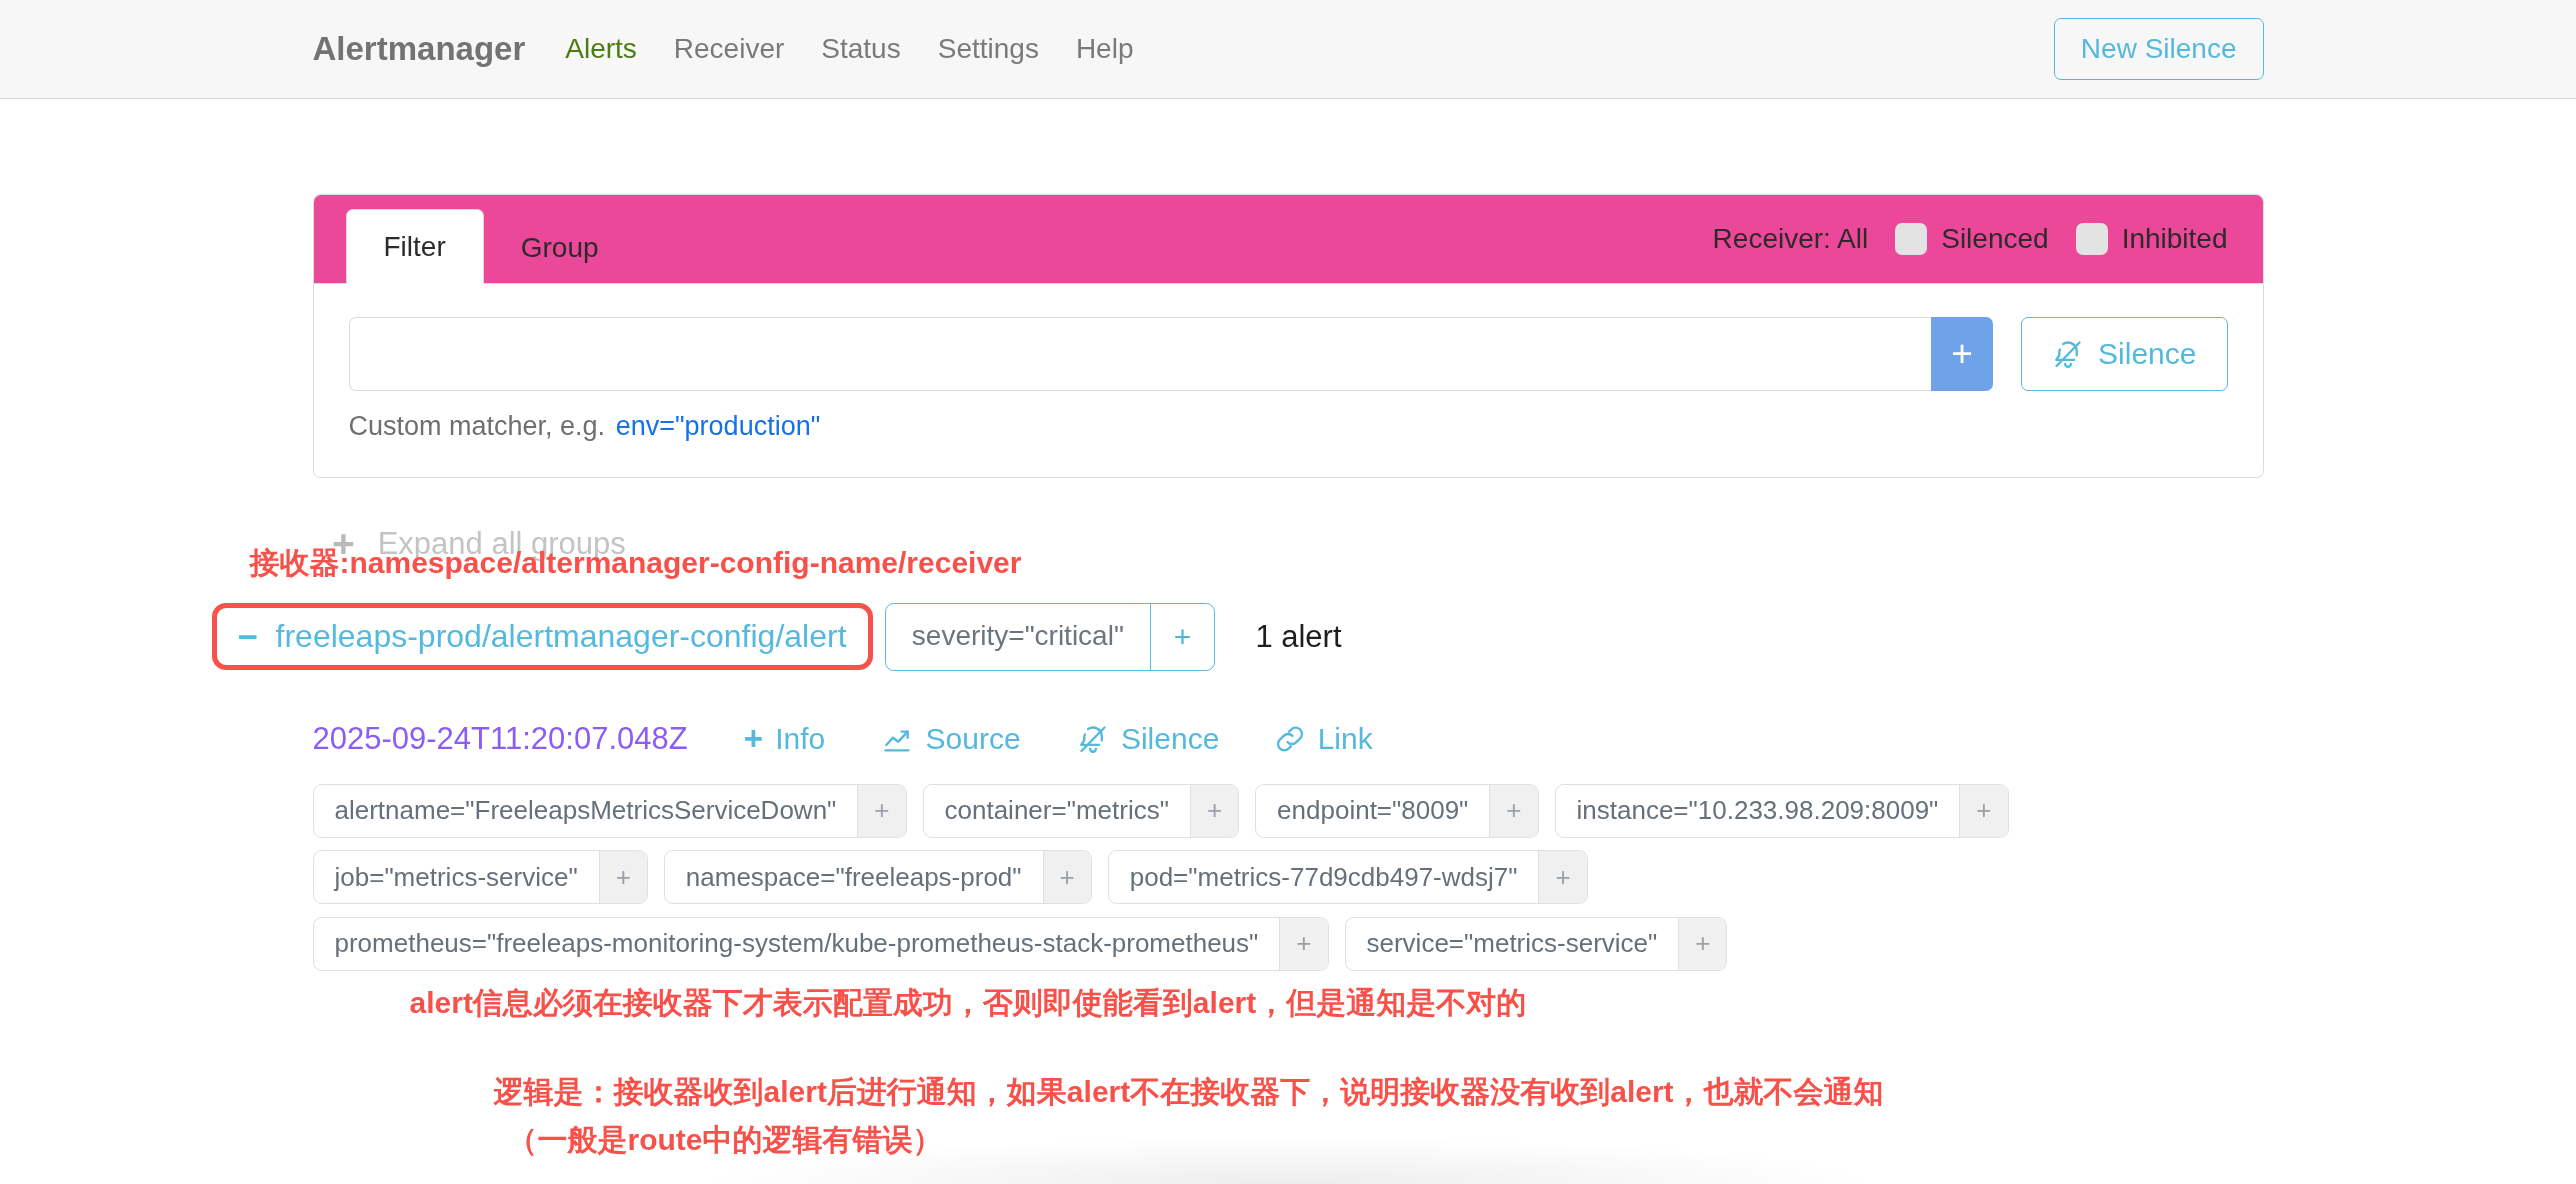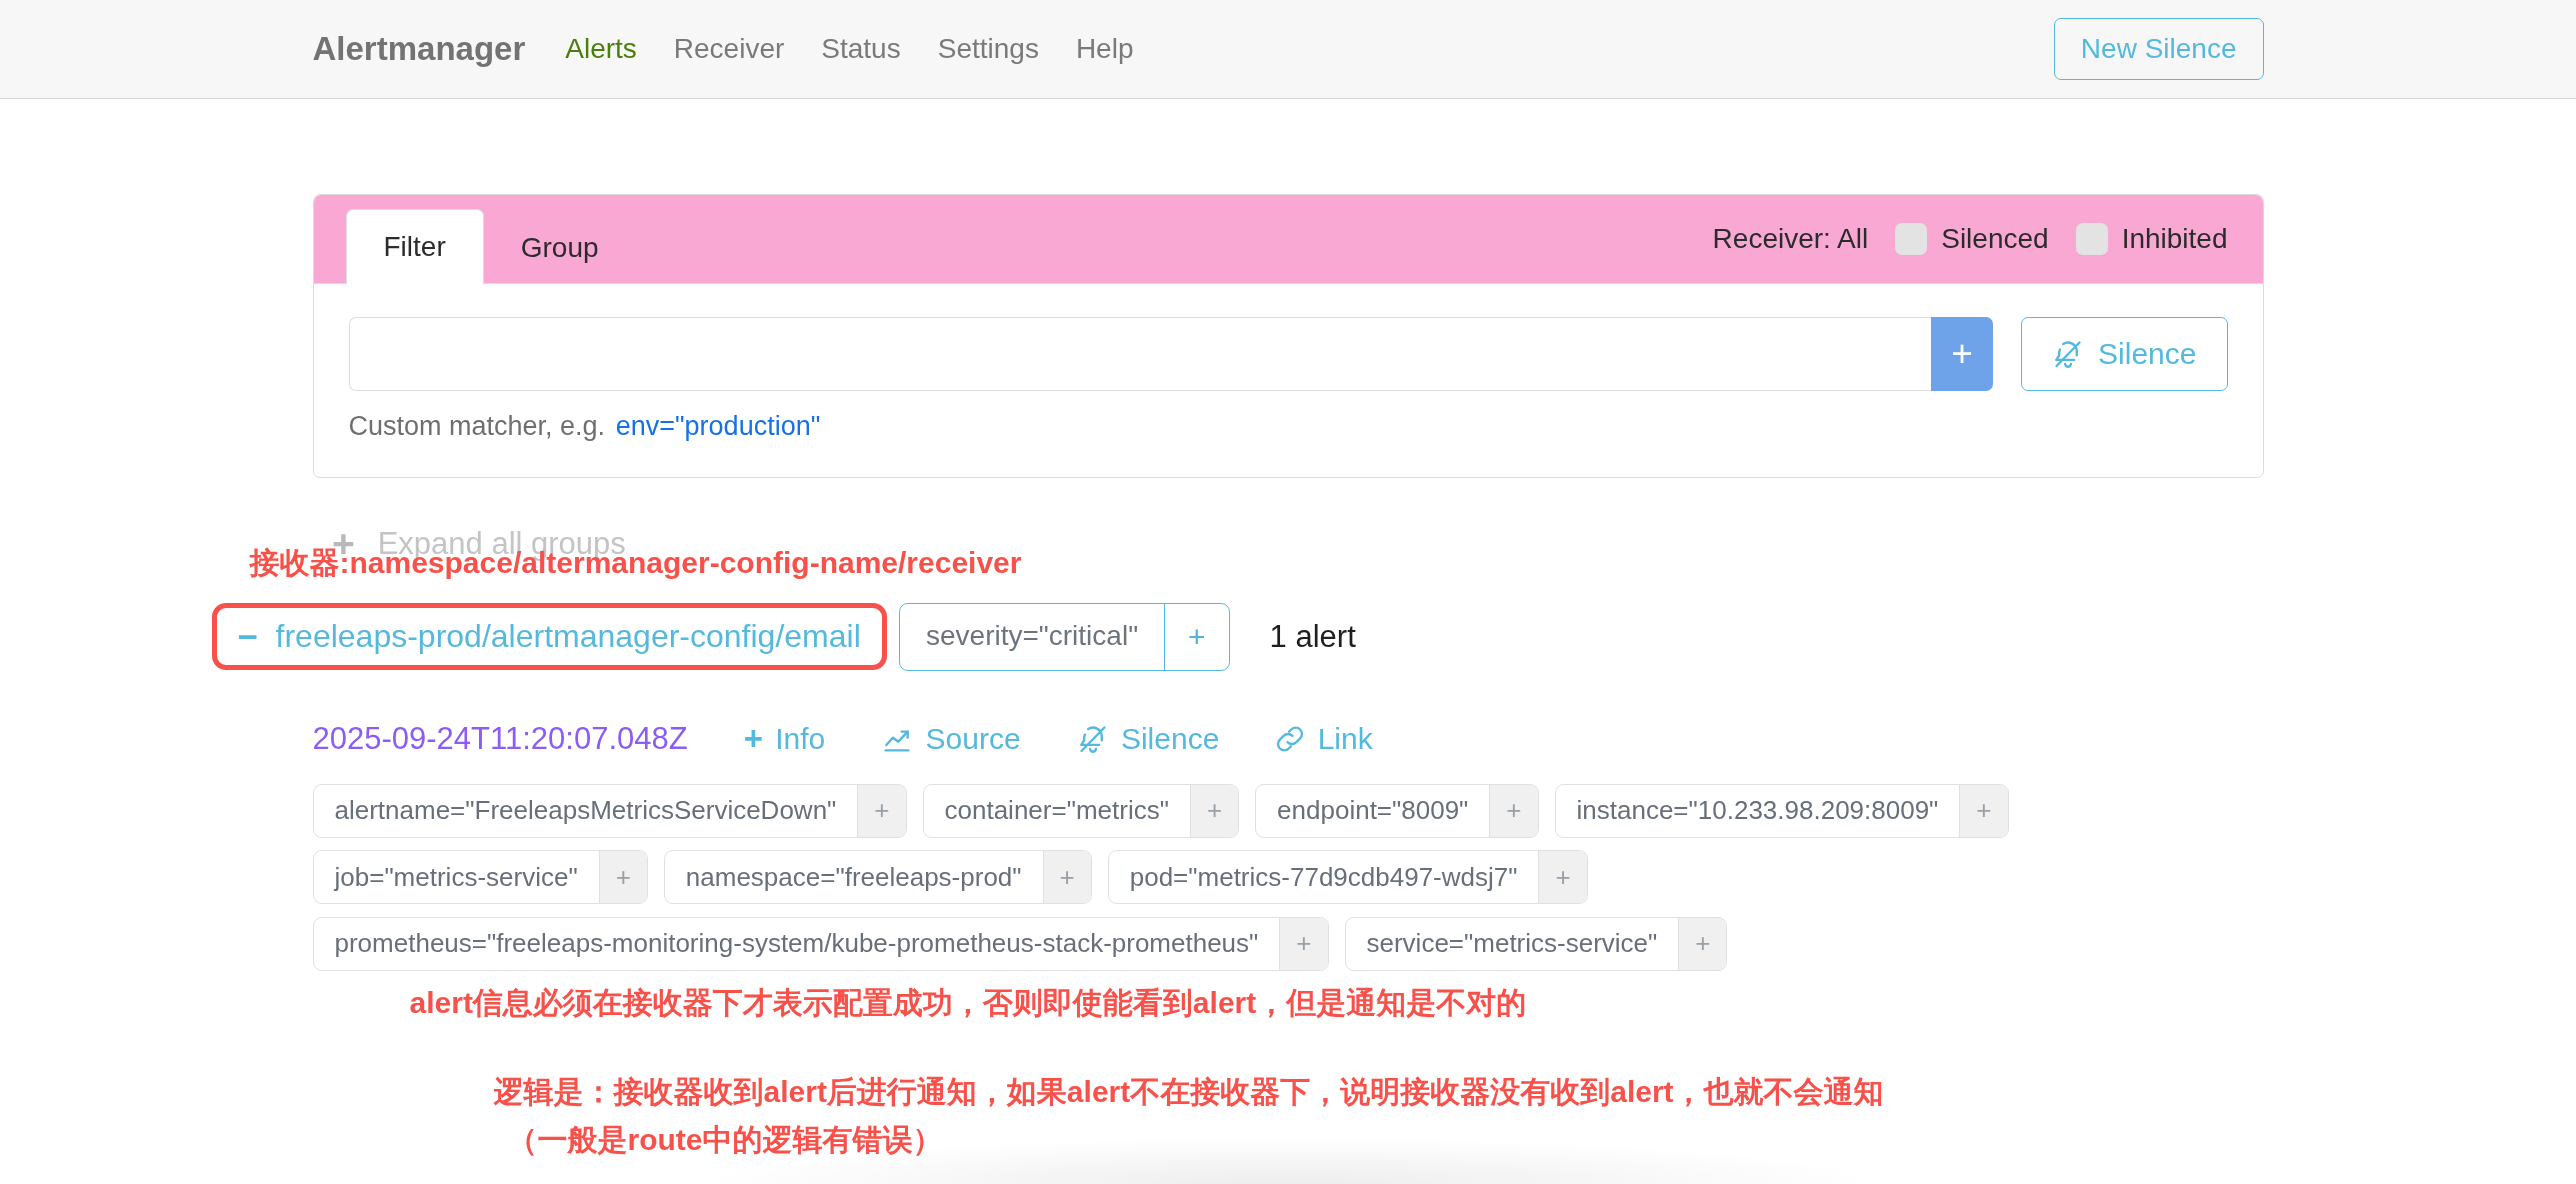--- a/index.html
+++ b/index.html
@@ -12,21 +12,21 @@
   .nav-link { font-size: 28px; color: #7a7a7a; margin-right: 37px; cursor: pointer; }
   .nav-link.active { color: #4d7c0f; }
   .spacer { flex: 1; }
   .btn-outline-info { border: 1.8px solid #54b9dd; color: #54b9dd; background: transparent; border-radius: 7px; font-size: 28px; padding: 14px 26px; font-family: "Liberation Sans", sans-serif; cursor: pointer; }
 
   
   .main { width: 1951px; margin: 0 auto; position: relative; }
 
   
   .card { margin-top: 95px; border: 1.8px solid #dcdcdc; border-radius: 7px; background: #fff; }
-  .card-header { background: #f9a8d4; border-bottom: 1.8px solid #dcdcdc; border-radius: 7px 7px 0 0; display: flex; justify-content: space-between; padding: 0 35px 0 32px; }
+  .card-header { background: #ec4899; border-bottom: 1.8px solid #dcdcdc; border-radius: 7px 7px 0 0; display: flex; justify-content: space-between; padding: 0 35px 0 32px; }
   .tabs { display: flex; align-items: flex-end; margin-bottom: -1.8px; padding-top: 14px; }
   .tab { font-size: 28px; color: #2b2b2b; padding: 21px 37px; cursor: pointer; }
   .tab.active { background: #fff; border: 1.8px solid #dcdcdc; border-bottom-color: #fff; border-radius: 7px 7px 0 0; }
   .header-controls { display: flex; align-items: center; gap: 27px; padding: 14px 0; text-align: right; }
   .receiver-label { font-size: 28px; color: #2b2b2b; }
   .check-group { display: flex; align-items: center; gap: 14px; cursor: pointer; }
   .checkbox { width: 32px; height: 32px; background: #e3e3e3; border-radius: 7px; }
   .check-label { font-size: 28px; color: #2b2b2b; }
 
   .card-body { padding: 33px 35px 35px 35px; }
@@ -137,21 +137,21 @@
       <span class="expand-plus">+</span>
       <span>Expand all groups</span>
     </div>
     <div class="receiver-note">接收器:namespace/altermanager-config-name/receiver</div>
   </div>
 
   <div class="group-row">
     <div class="red-box">
       <button class="receiver-group-btn">
         <span class="minus-glyph">−</span>
-        <span>freeleaps-prod/alertmanager-config/email</span>
+        <span>freeleaps-prod/alertmanager-config/alert</span>
       </button>
     </div>
     <div class="severity-chip">
       <span class="severity-text">severity="critical"</span>
       <span class="severity-add">+</span>
     </div>
     <div class="alert-count">1 alert</div>
   </div>
 
   <div class="ts-row">

